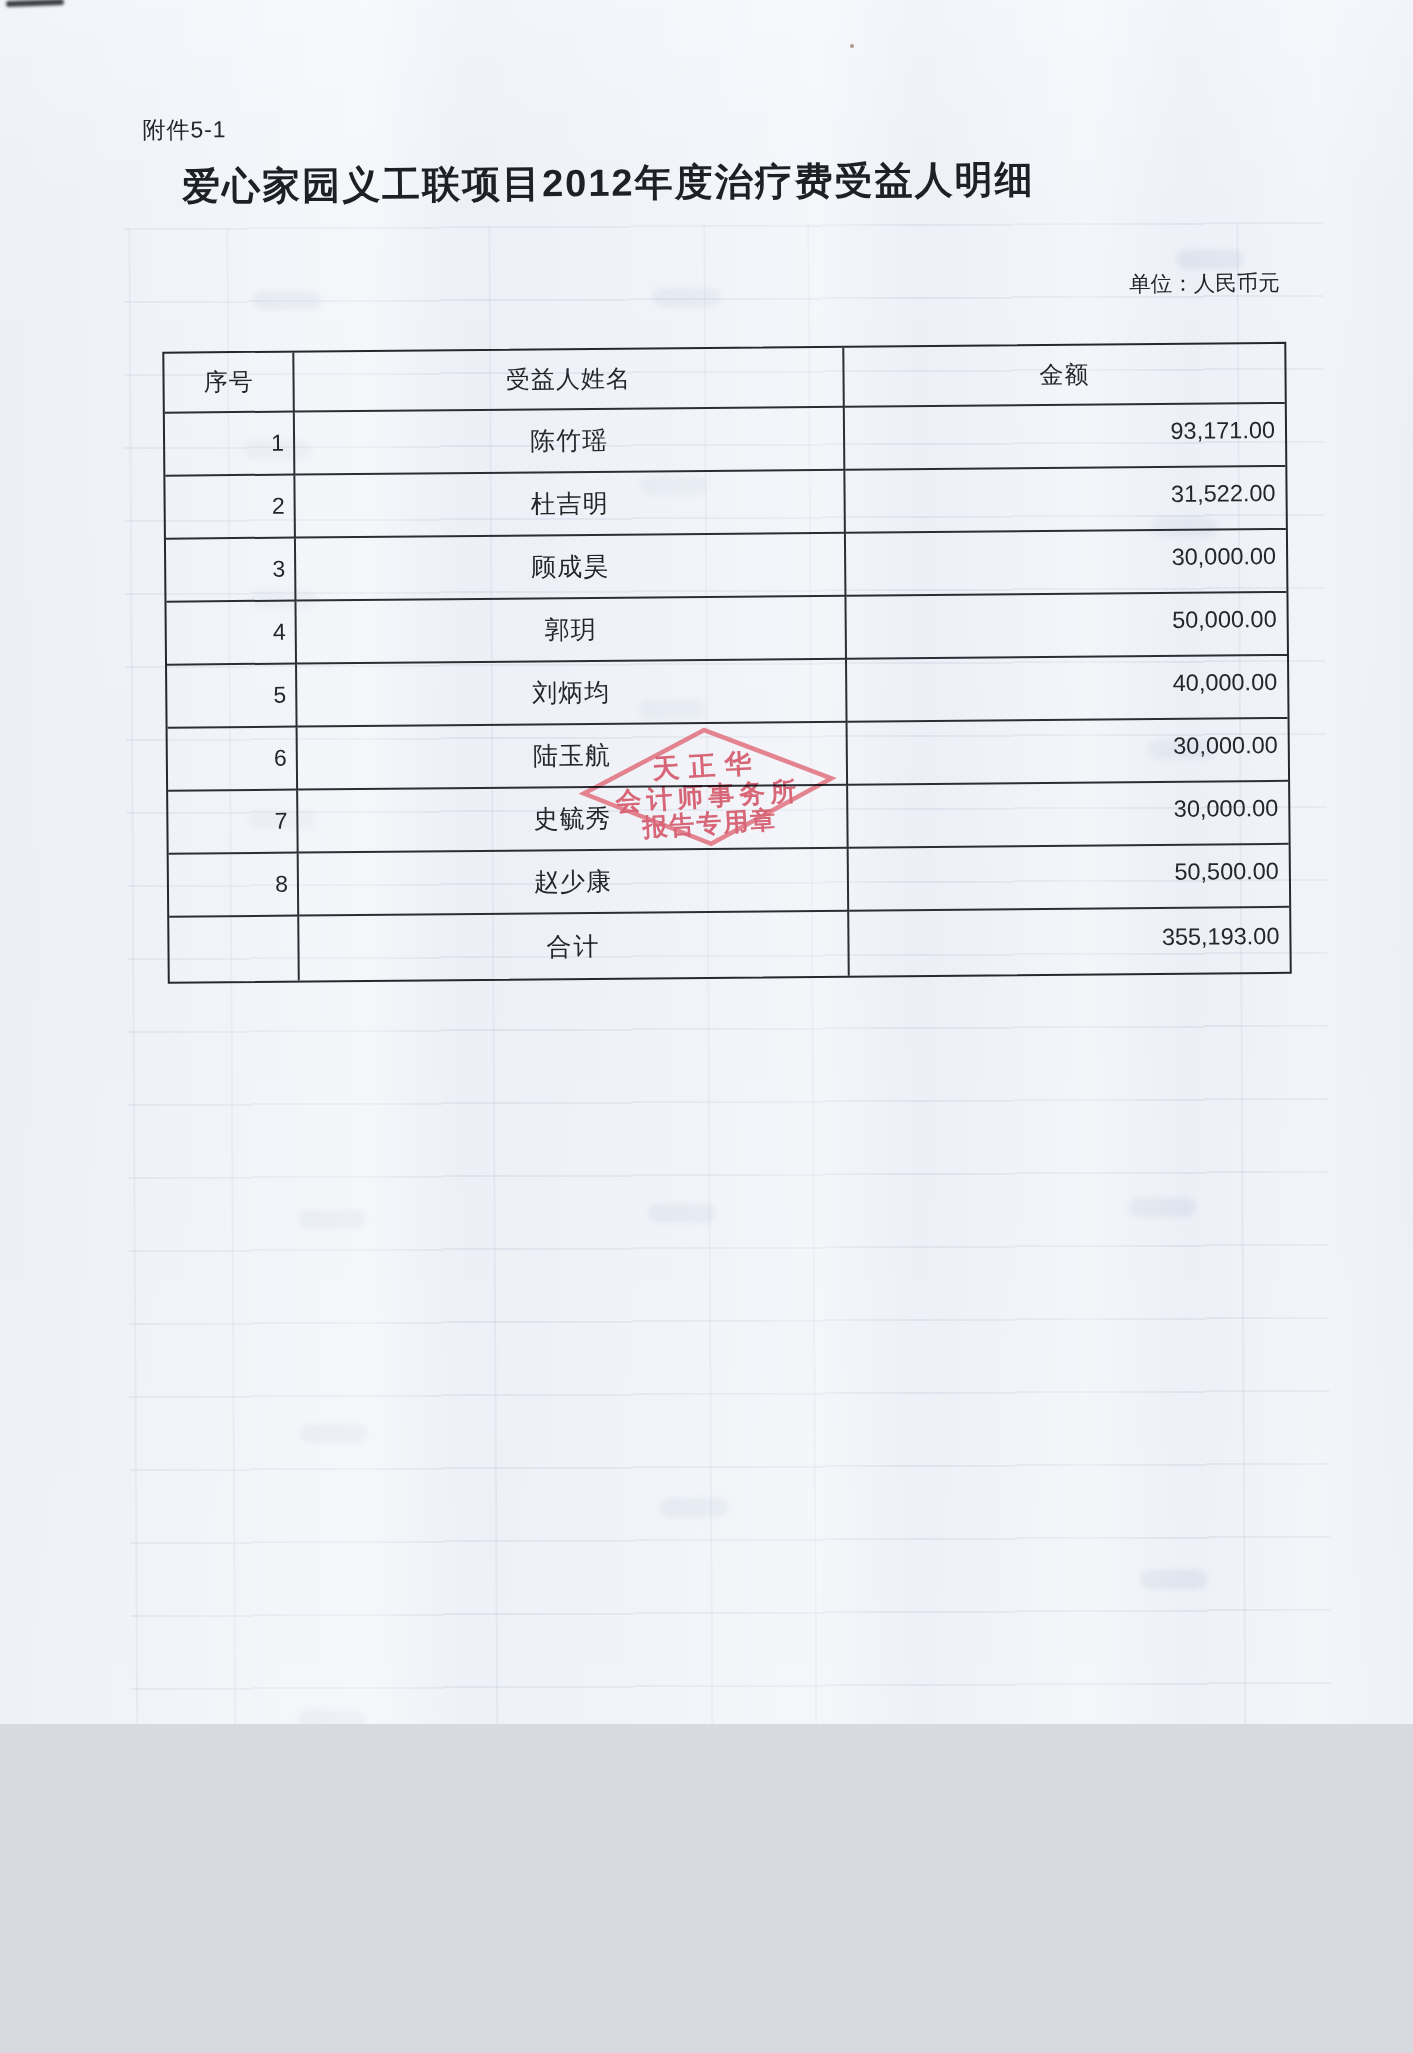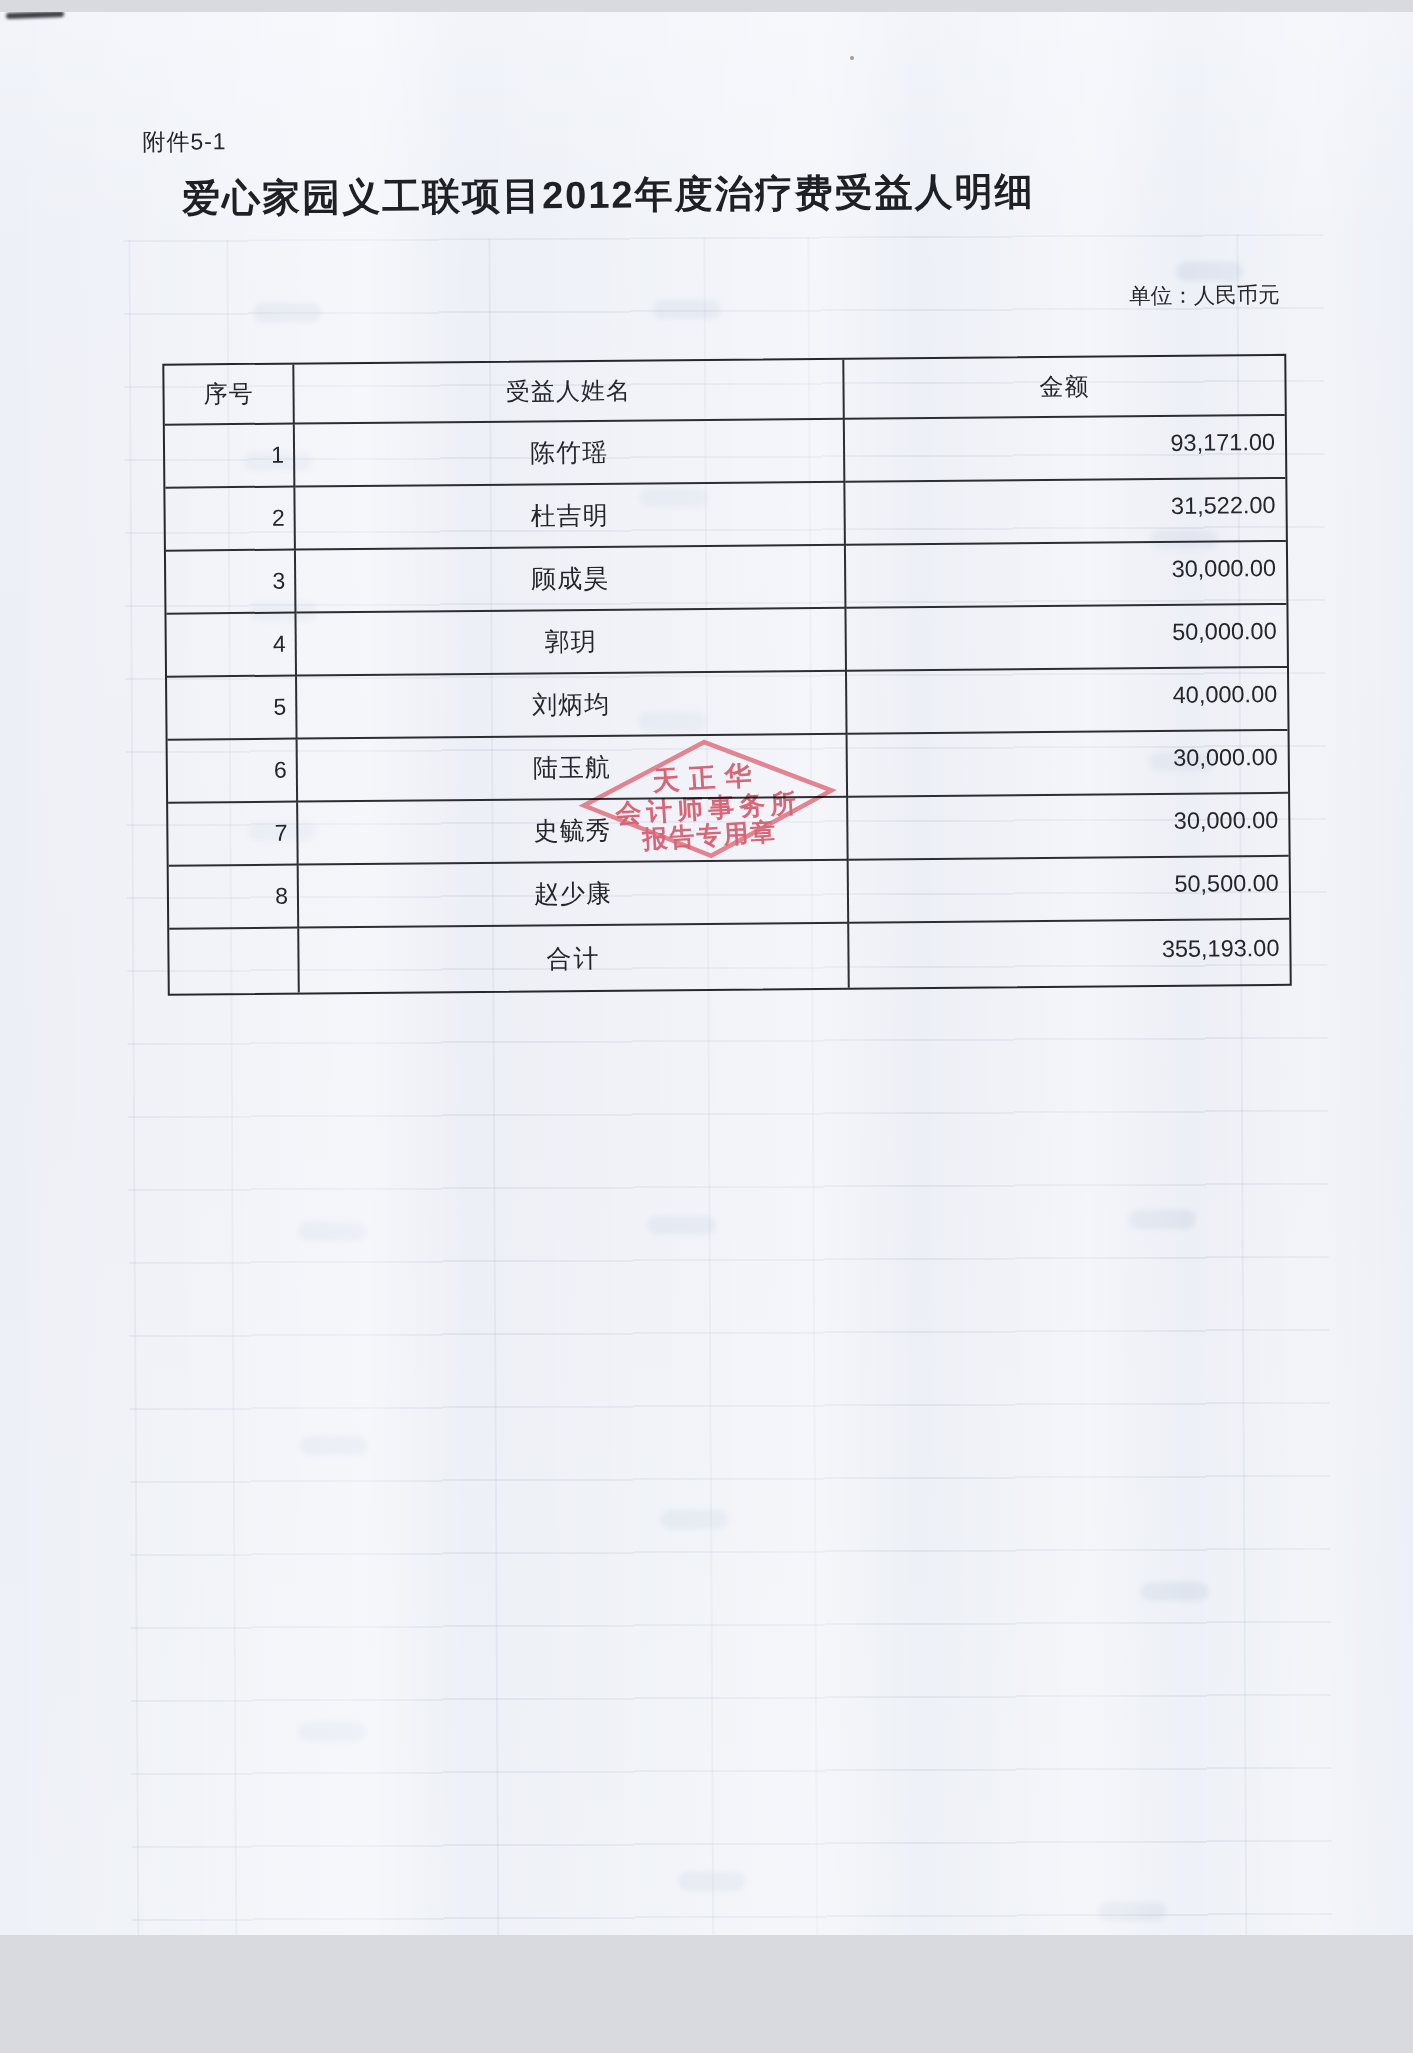--- a/index.html
+++ b/index.html
@@ -1,19 +1,19 @@
 <!DOCTYPE html>
 <html><head>
 <meta charset="utf-8">
 <style>
   html,body{margin:0;padding:0;background:#d8dadf;}
   .page{
     position:relative;
-    width:1413px;height:1923px;
-    margin:12px auto;
+    width:1413px;height:1724px;
+    margin:0 auto;
     overflow:hidden;
     background:linear-gradient(180deg,#f2f4fa 0%,#edf0f7 12%,#edeff6 55%,#eef1f7 100%);
     font-family:"Liberation Sans",sans-serif;
     color:#24262b;
   }
   
   .light-bands{
     position:absolute;inset:0;pointer-events:none;
     background:linear-gradient(90deg,
       rgba(255,255,255,0) 0%,rgba(255,255,255,.45) 26%,rgba(255,255,255,0) 33%,

